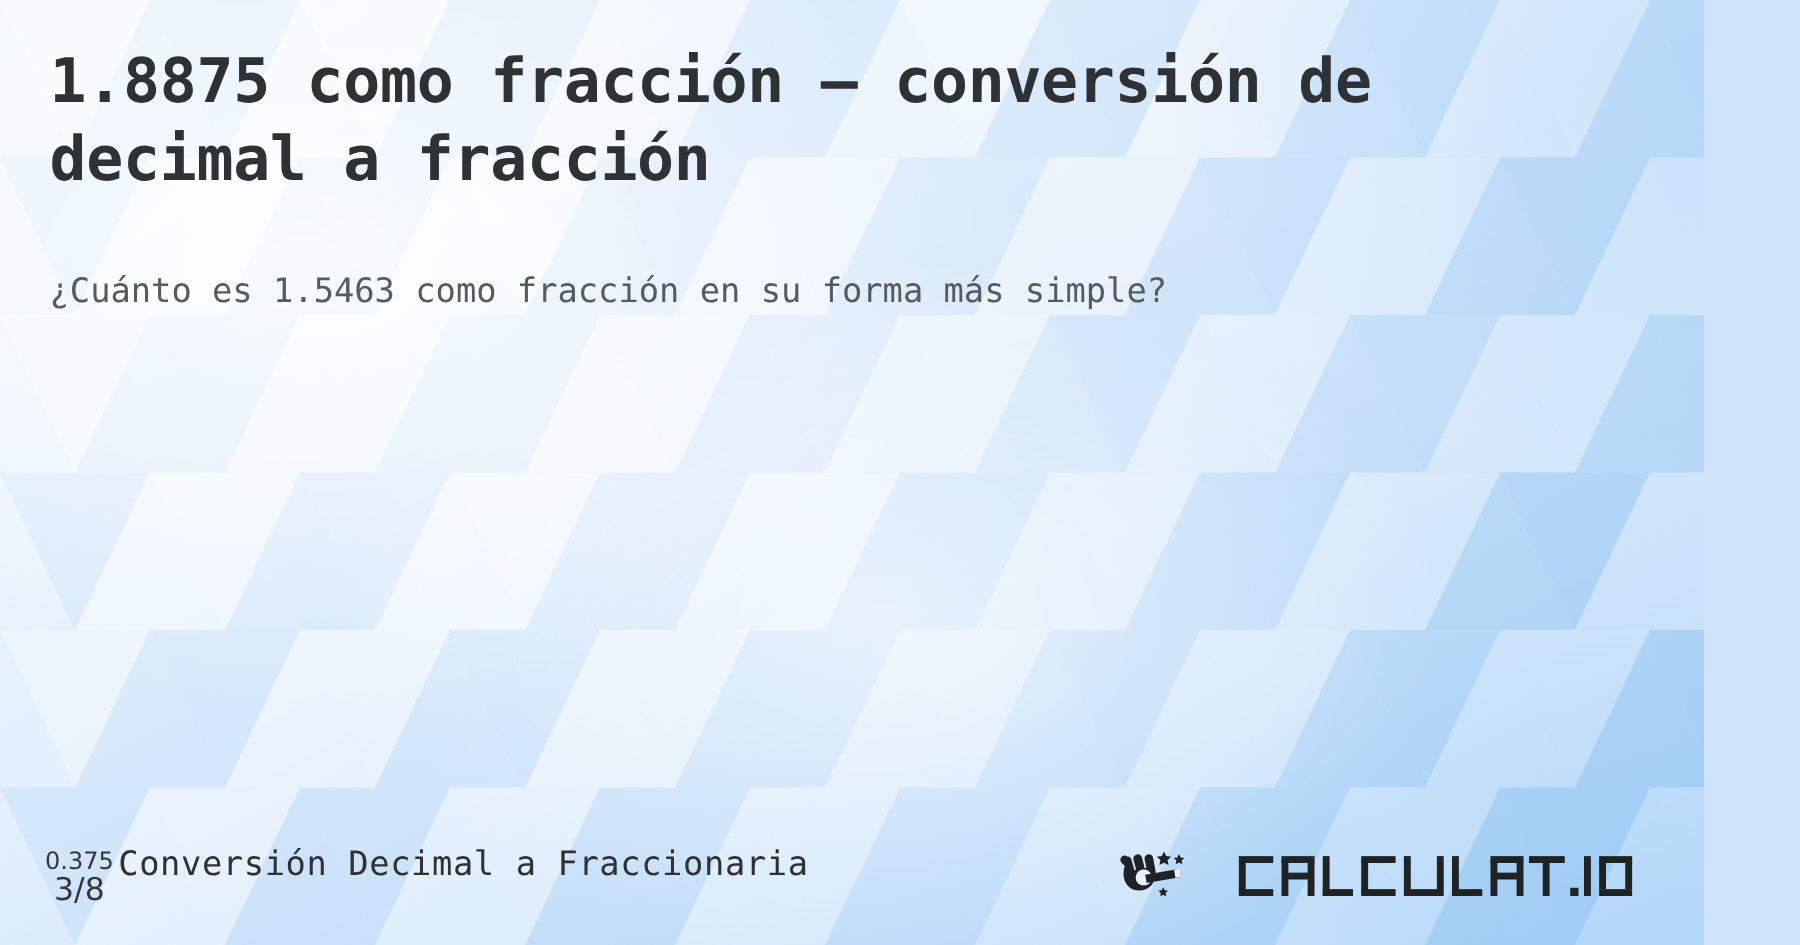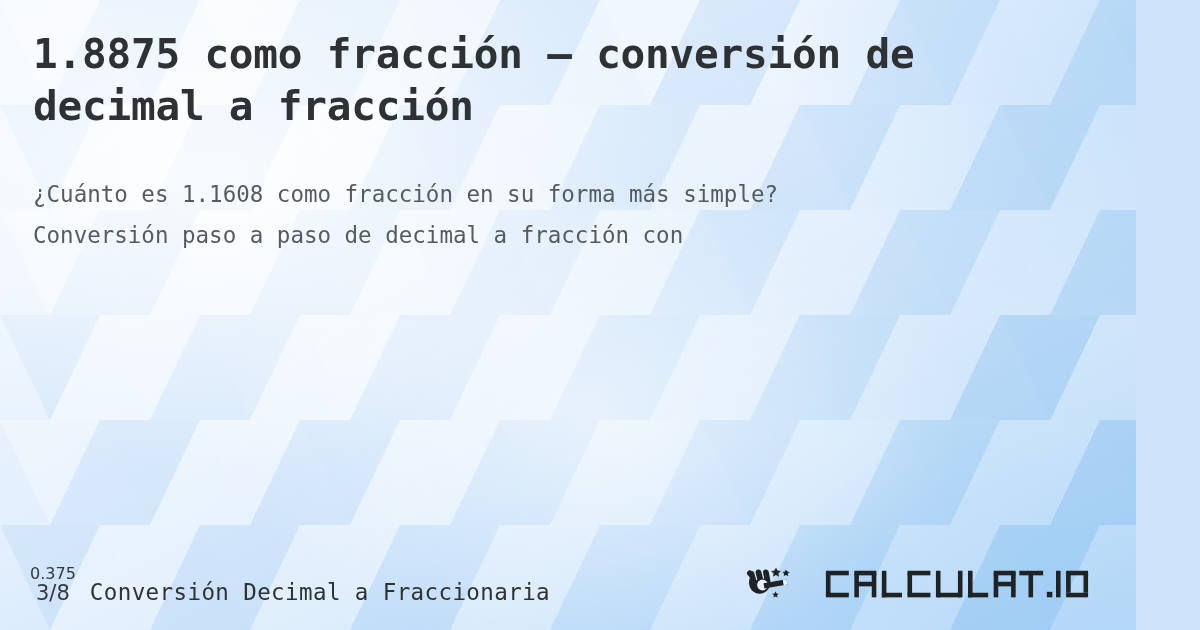--- a/index.html
+++ b/index.html
@@ -93,22 +93,22 @@
     height: 92px;
     display: flex;
     align-items: center;
     justify-content: space-between;
     padding: 0 26px 0 30px;
     box-sizing: border-box;
   }
 
   .brand-left {
     display: flex;
-    align-items: flex-end;
-    gap: 14px;
+    align-items: flex-start;
+    gap: 3px;
   }
 
   .frac-logo {
     font-family: "DejaVu Sans", "Liberation Sans", sans-serif;
     text-align: center;
     color: #34383b;
     line-height: 1.08;
     padding-top: 2px;
   }
   .frac-logo .num { font-size: 16px; letter-spacing: 0px; display: block; }
@@ -304,22 +304,21 @@
     </g>
   </svg>
 
   <div class="wash"></div>
 
   <div class="content">
 
     <h1 class="title">1.8875 como fracción – conversión de decimal a fracción</h1>
 
     <p class="lead">
-      <span class="ln">¿Cuánto es 1.1608 como fracción en su forma más simple?</span>
-      <span class="ln">Conversión paso a paso de decimal a fracción con</span>
+      <span class="ln">¿Cuánto es 1.5463 como fracción en su forma más simple?</span>
     </p>
 
   </div>
 
   <div class="footer">
 
     <div class="brand-left">
       <div class="frac-logo">
         <span class="num">0.375</span>
         <span class="den">3/8</span>

